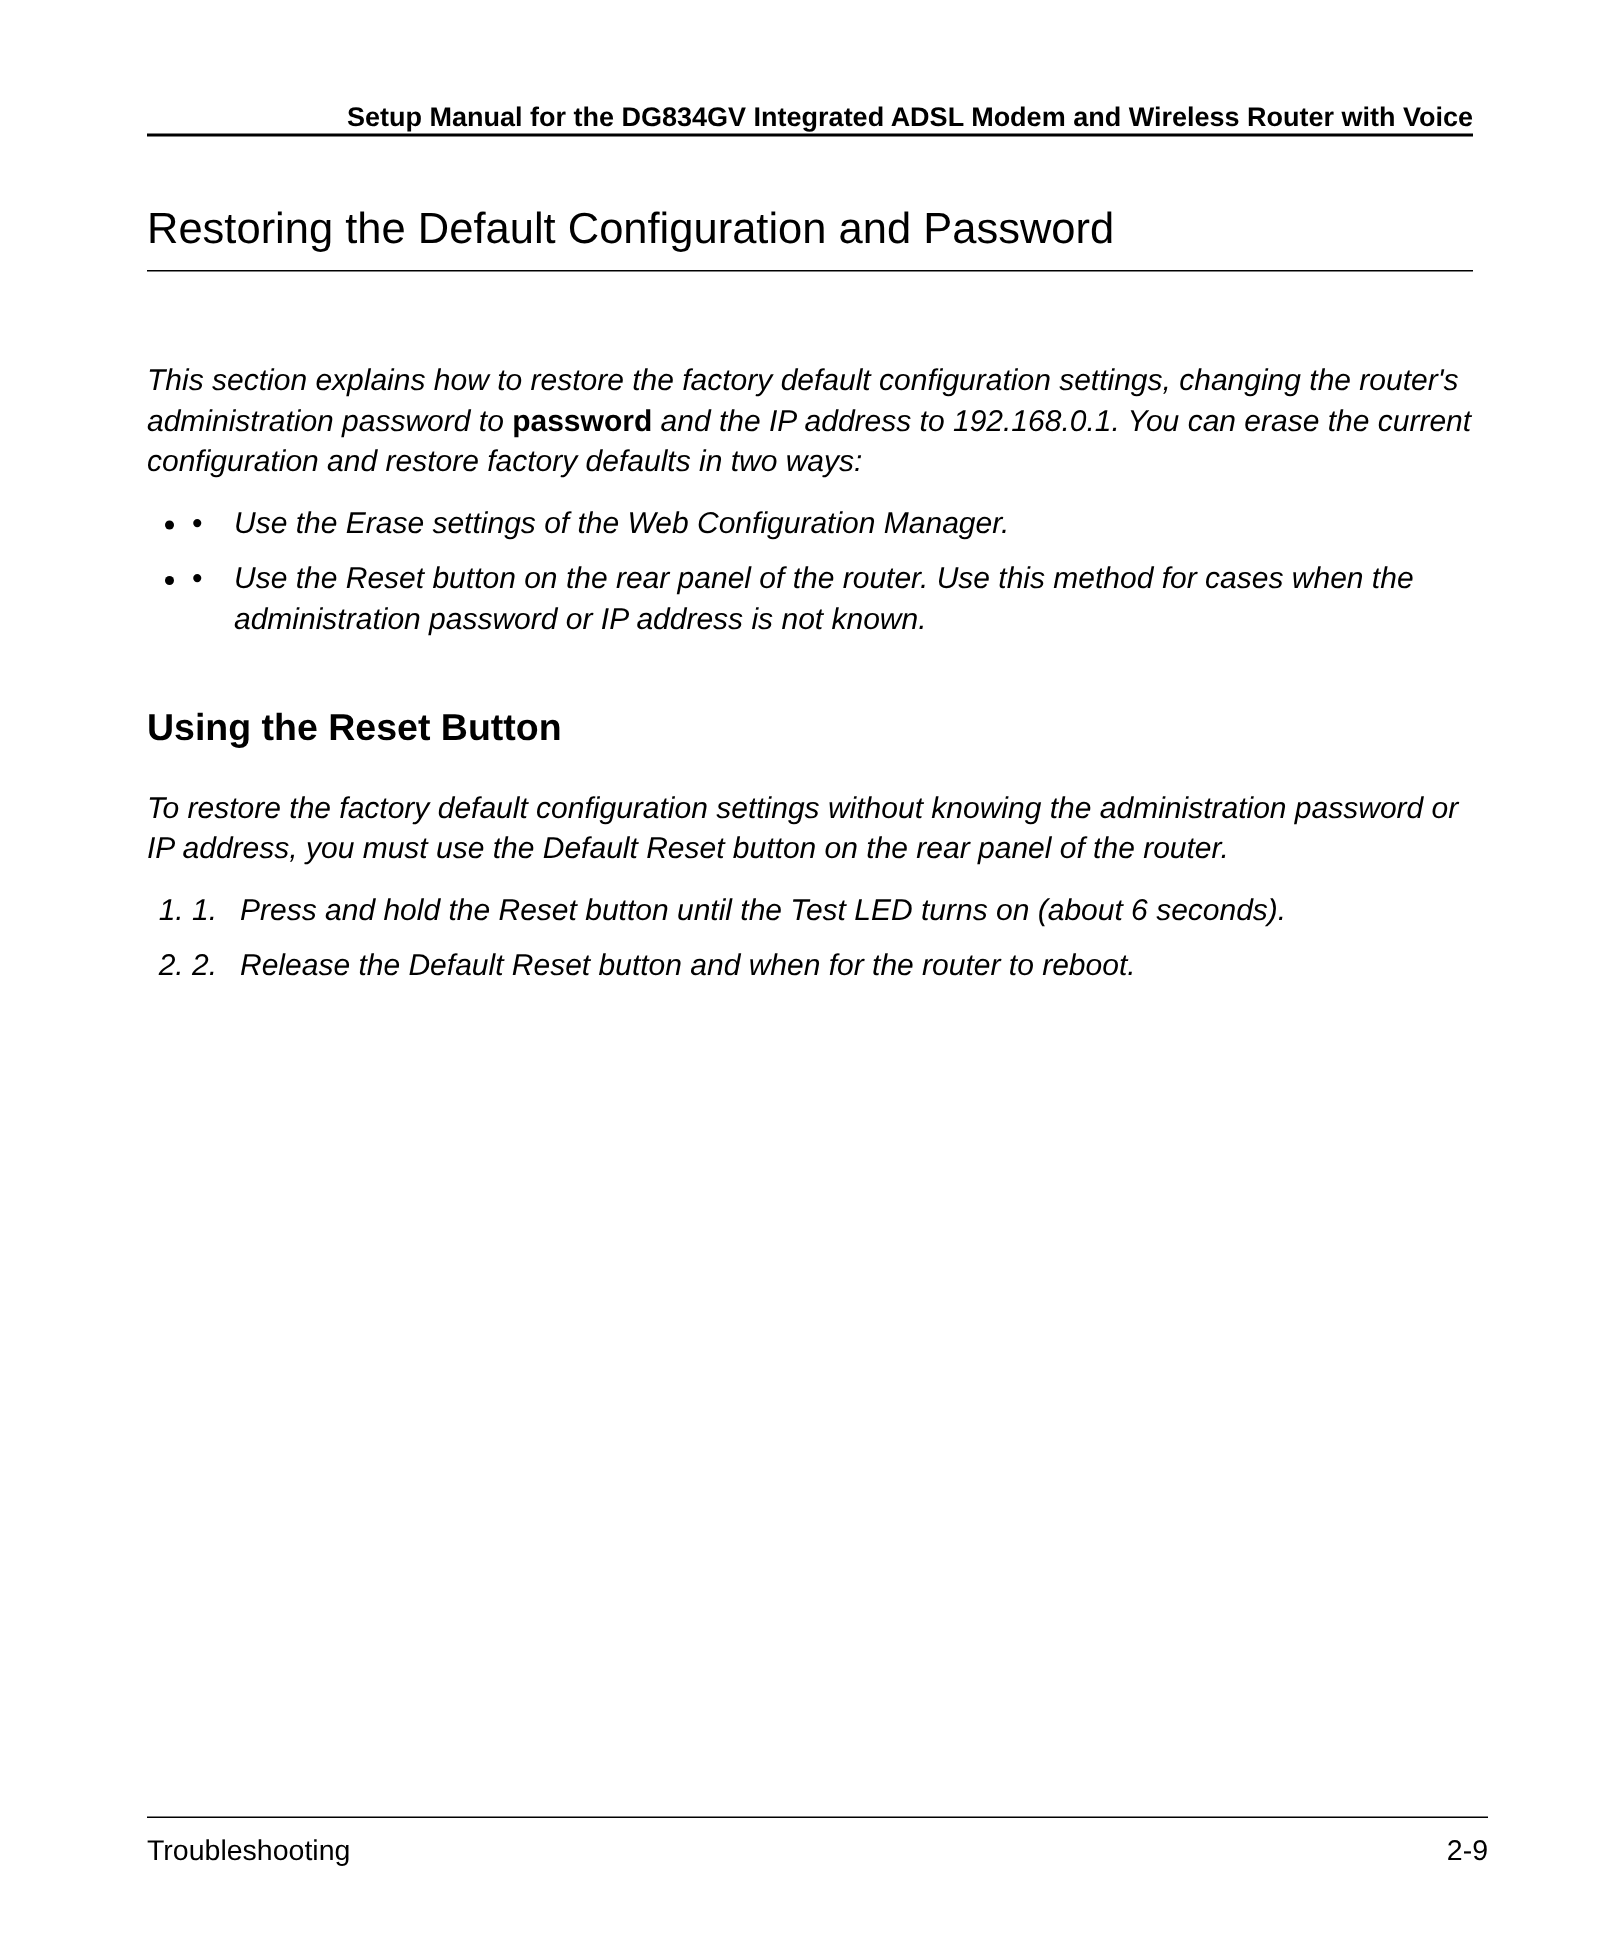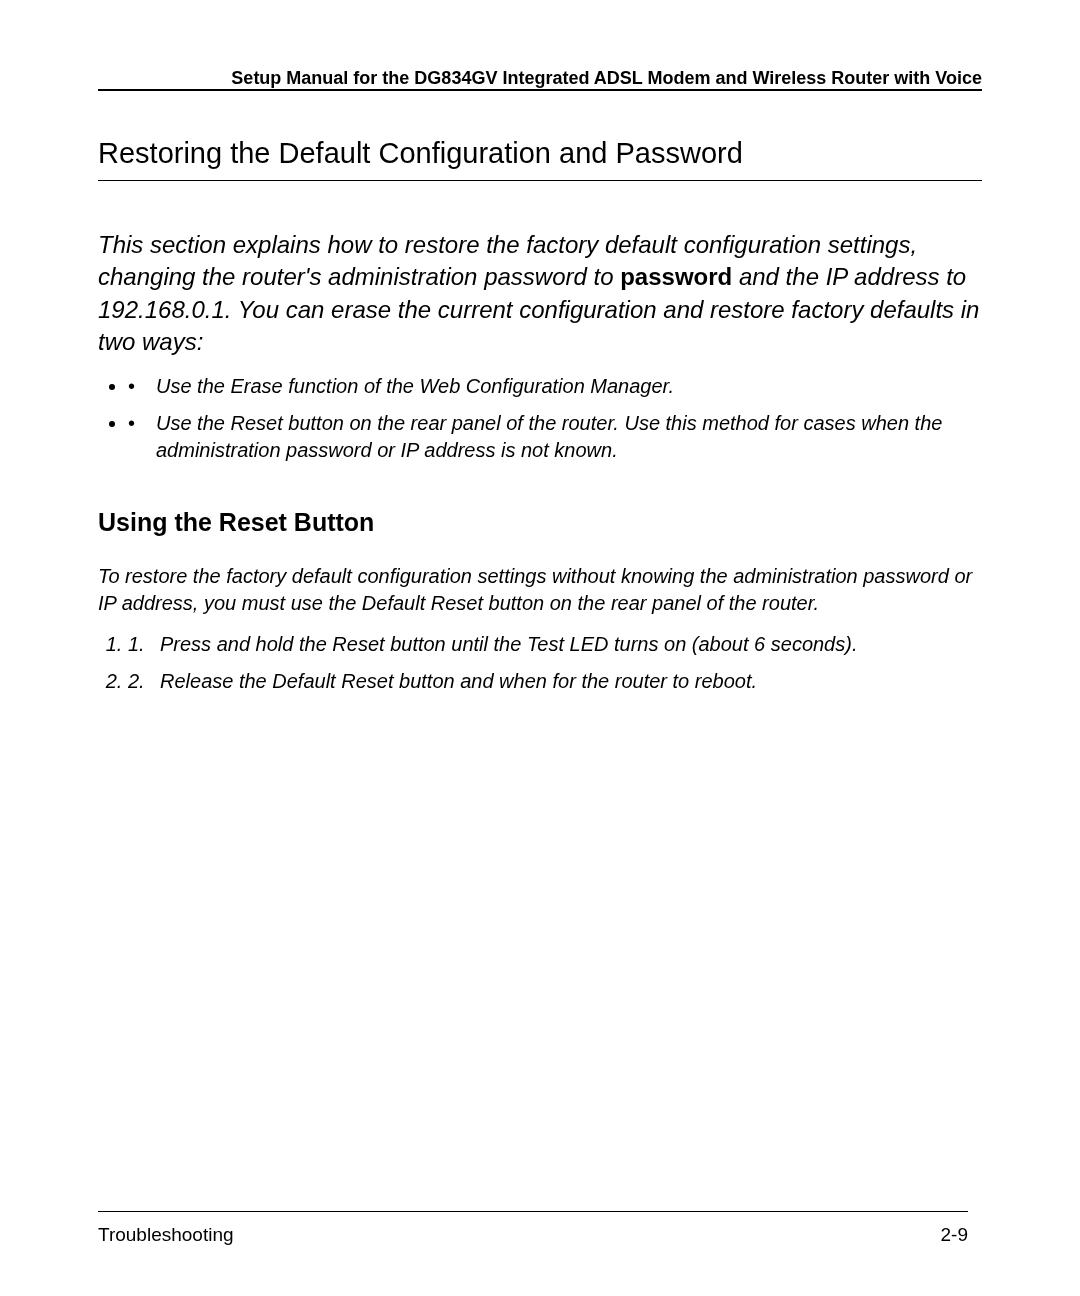--- a/index.html
+++ b/index.html
@@ -24,23 +24,23 @@
       margin-top: 12px;
     }
     .h1 {
       font-size: 29px;
       font-weight: normal;
       margin-top: 46px;
       padding-bottom: 10px;
       border-bottom: 1.5px solid #000;
     }
     .para {
-      font-size: 24px;
+      font-size: 20px;
       font-style: italic;
-      margin-top: 48px;
+      margin-top: 60px;
       line-height: 1.35;
     }
     .para .bold-roman {
       font-style: normal;
       font-weight: bold;
     }
     .bullets {
       margin-top: 14px;
       padding-left: 30px;
     }
@@ -83,21 +83,21 @@
       padding-left: 32px;
     }
     .num-marker {
       position: absolute;
       left: 0;
       top: 0;
     }
     .footer {
       position: absolute;
       left: 98px;
-      right: 112px;
+      right: 88px;
       bottom: 50px;
     }
     .footer-rule {
       border-top: 1px solid #000;
       margin-bottom: 12px;
     }
     .footer-line1 {
       display: flex;
       justify-content: space-between;
       font-size: 19px;
@@ -117,21 +117,21 @@
 </div>
 
 <div class="h1">Restoring the Default Configuration and Password</div>
 
 <p class="para">
   <span>This section explains how to restore the factory default configuration settings, changing the router's administration password to </span><span class="bold-roman">password</span><span> and the IP address to 192.168.0.1. You can erase the current configuration and restore factory defaults in two ways:</span>
 </p>
 
 <ul class="bullets">
   <li class="bullet-item">
-    <span>Use the Erase function of the Web Configuration Manager.</span>
+    <span>Use the Erase settings of the Web Configuration Manager.</span>
   </li>
   <li class="bullet-item">
     <span>Use the Reset button on the rear panel of the router. Use this method for cases when the administration password or IP address is not known.</span>
   </li>
 </ul>
 
 <div class="h2">Using the Reset Button</div>
 
 <p class="para2">To restore the factory default configuration settings without knowing the administration password or IP address, you must use the Default Reset button on the rear panel of the router.</p>
 

